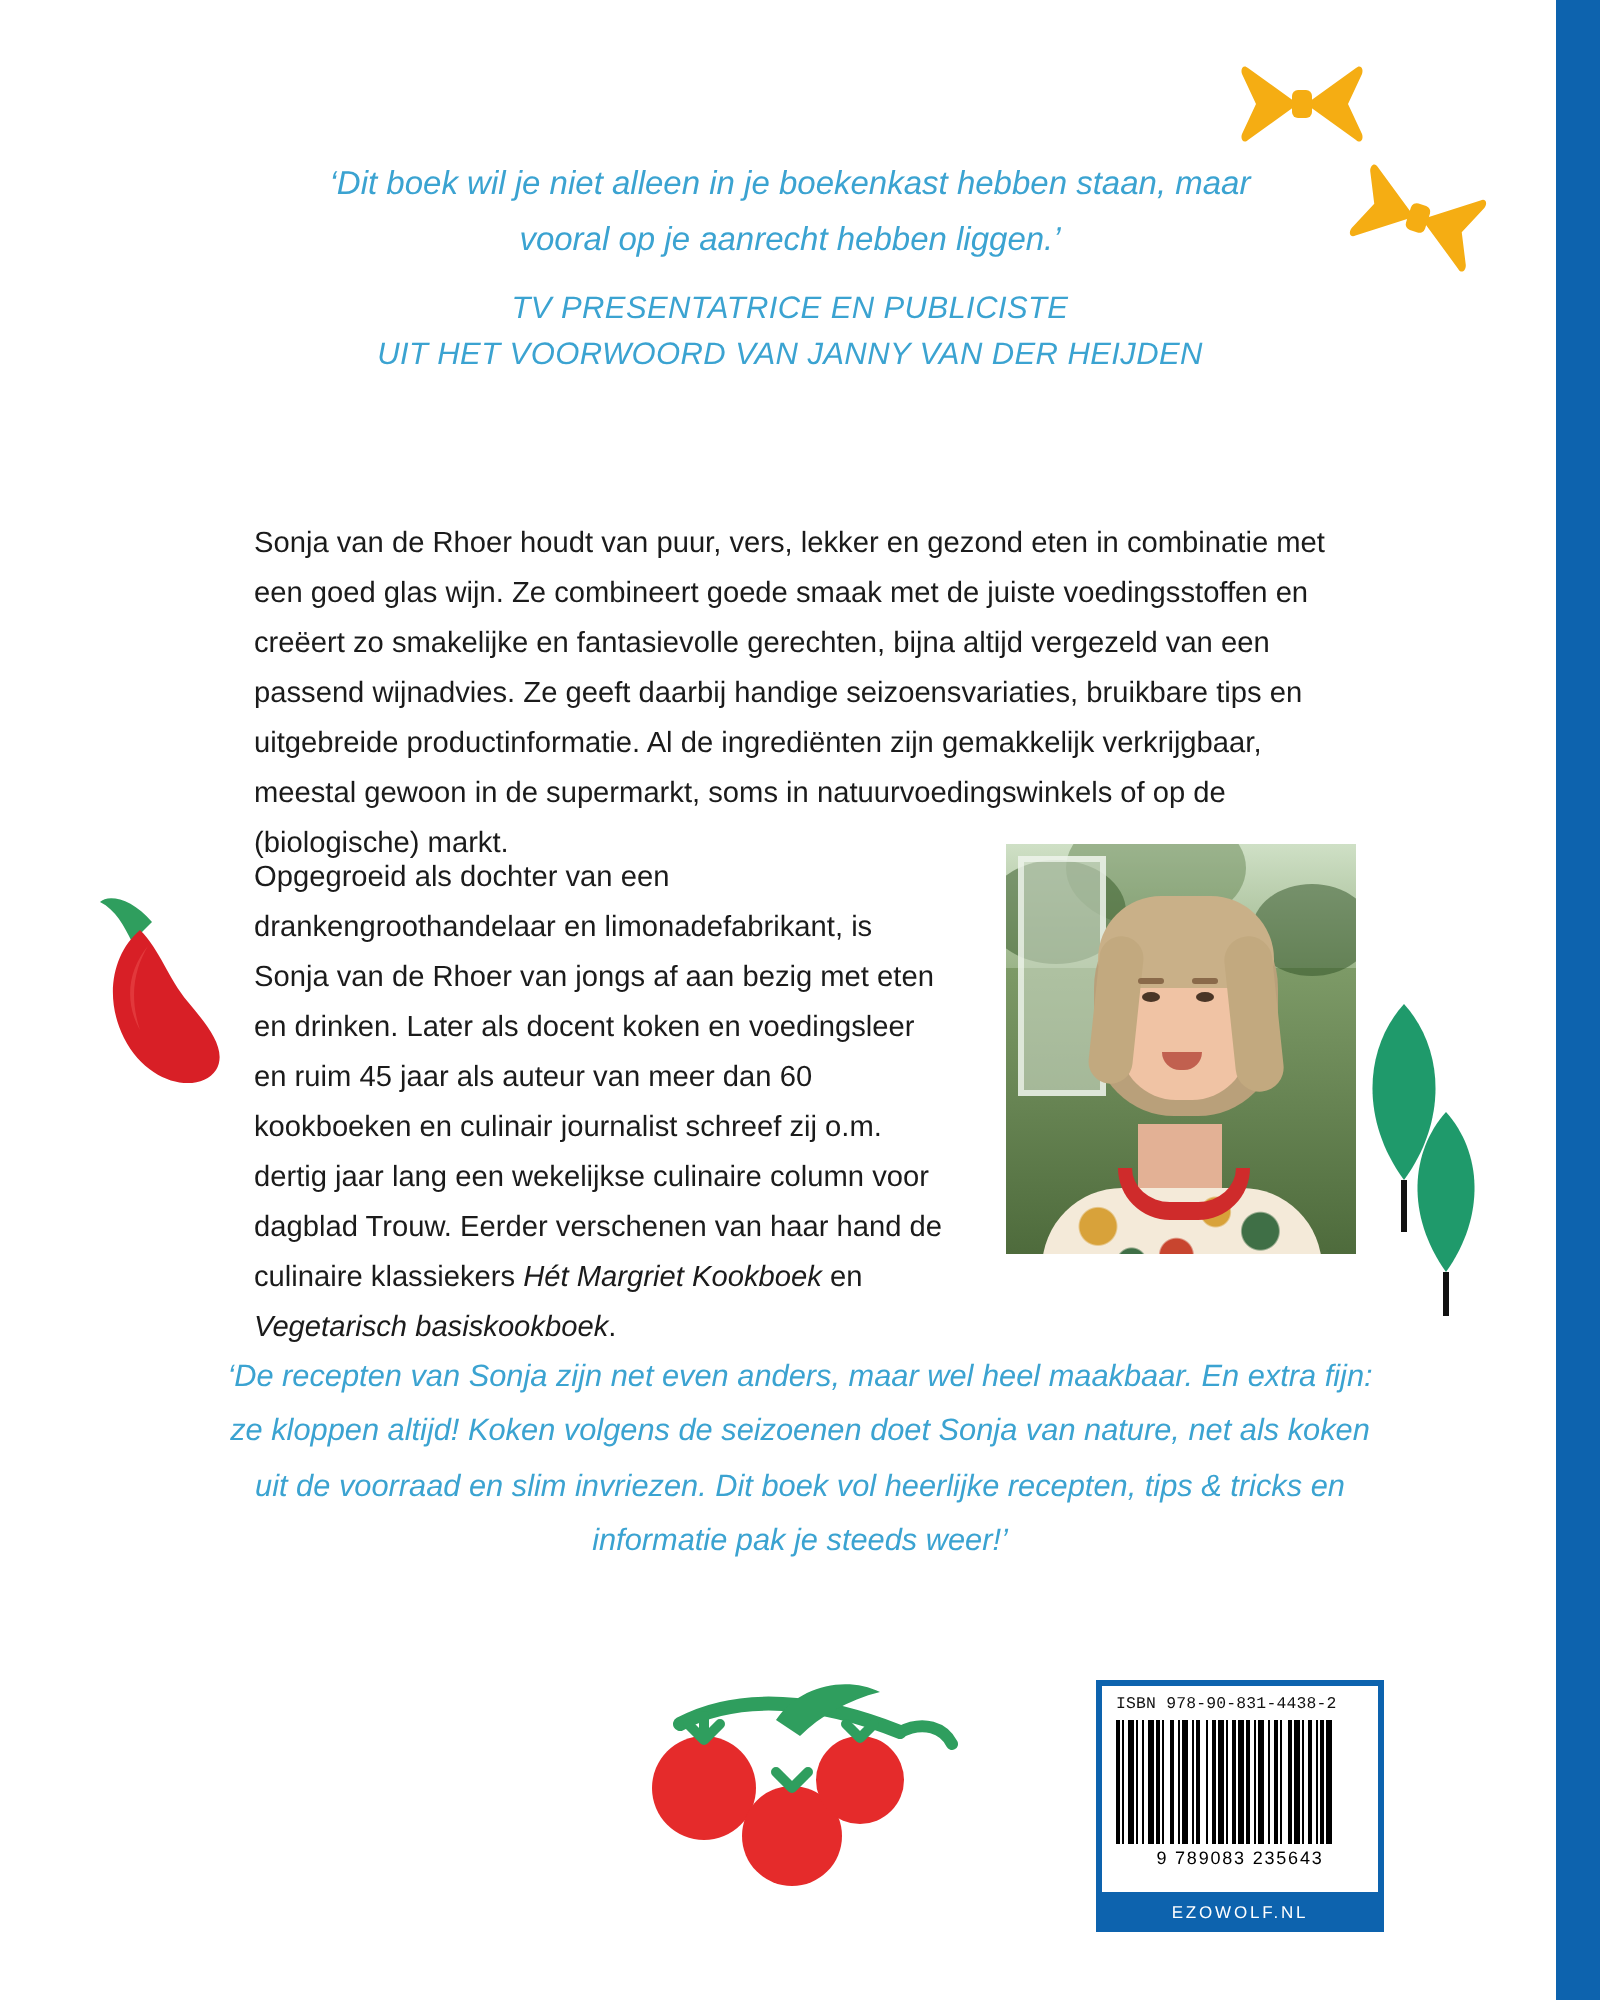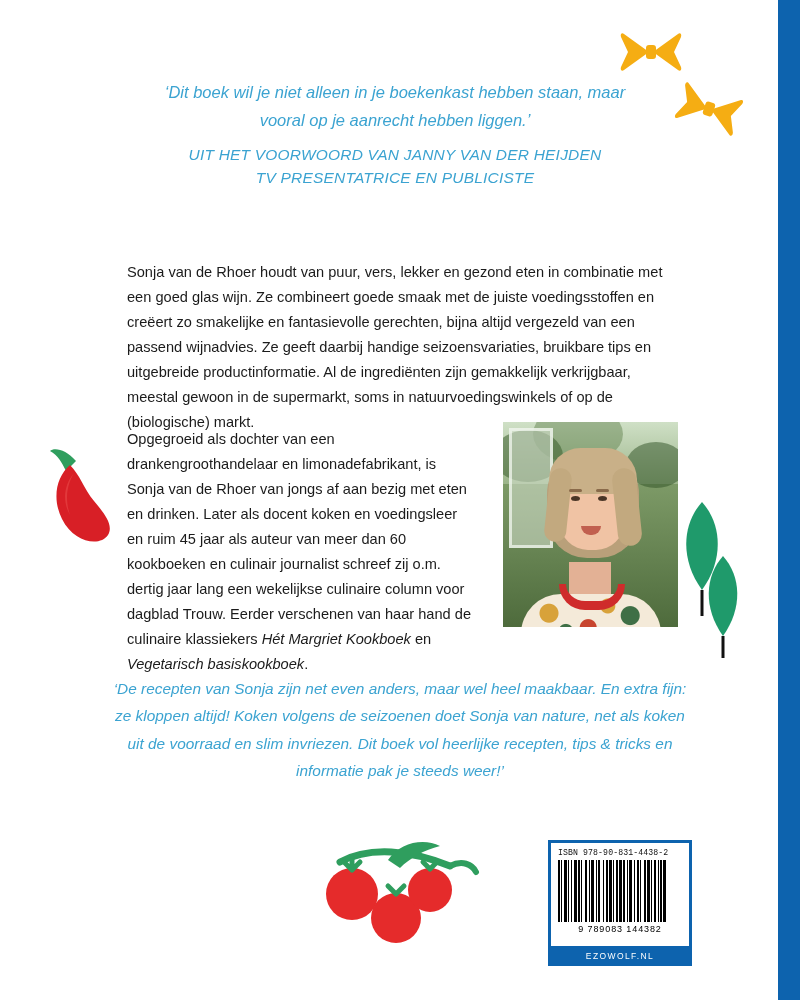--- a/index.html
+++ b/index.html
@@ -293,22 +293,22 @@
     <circle cx="52" cy="62" r="26" fill="#e52b2b"></circle>
     <circle cx="96" cy="86" r="25" fill="#e52b2b"></circle>
     <circle cx="130" cy="58" r="22" fill="#e52b2b"></circle>
     <path d="M52 38 l-8 -8 m8 8 l8 -8 m-8 8 l0 -12" stroke="#2f9e5e" stroke-width="5" stroke-linecap="round" fill="none"></path>
     <path d="M96 62 l-8 -8 m8 8 l8 -8" stroke="#2f9e5e" stroke-width="5" stroke-linecap="round" fill="none"></path>
     <path d="M130 37 l-7 -7 m7 7 l7 -7" stroke="#2f9e5e" stroke-width="5" stroke-linecap="round" fill="none"></path>
   </svg>
 
   <div class="top-quote">‘Dit boek wil je niet alleen in je boekenkast hebben staan, maar vooral op je aanrecht hebben liggen.’</div>
   <div class="top-attrib">
+    <div>TV PRESENTATRICE EN PUBLICISTE</div>
     <div>UIT HET VOORWOORD VAN JANNY VAN DER HEIJDEN</div>
-    <div>TV PRESENTATRICE EN PUBLICISTE</div>
   </div>
 
   <p class="body-1">Sonja van de Rhoer houdt van puur, vers, lekker en gezond eten in combinatie met een goed glas wijn. Ze combineert goede smaak met de juiste voedingsstoffen en creëert zo smakelijke en fantasievolle gerechten, bijna altijd vergezeld van een passend wijnadvies. Ze geeft daarbij handige seizoensvariaties, bruikbare tips en uitgebreide productinformatie. Al de ingrediënten zijn gemakkelijk verkrijgbaar, meestal gewoon in de supermarkt, soms in natuurvoedingswinkels of op de (biologische) markt.</p>
 
   <p class="body-2"><span>Opgegroeid als dochter van een drankengroothandelaar en limonadefabrikant, is Sonja van de Rhoer van jongs af aan bezig met eten en drinken. Later als docent koken en voedingsleer en ruim 45 jaar als auteur van meer dan 60 kookboeken en culinair journalist schreef zij o.m. dertig jaar lang een wekelijkse culinaire column voor dagblad Trouw. Eerder verschenen van haar hand de culinaire klassiekers </span><em>Hét Margriet Kookboek</em><span> en </span><em>Vegetarisch basiskookboek</em><span>.</span></p>
 
   <div class="portrait">
     <div class="bg-sky"></div>
     <div class="bg-foliage"></div>
     <div class="leafblob lb3"></div>
@@ -392,17 +392,17 @@
         <i style="width:1px"></i>
         <i style="width:2px;background:#fff"></i>
       <i style="width:2px"></i>
         <i style="width:2px;background:#fff"></i>
         <i style="width:1px"></i>
         <i style="width:1px;background:#fff"></i>
       <i style="width:2px"></i>
         <i style="width:1px;background:#fff"></i>
         <i style="width:3px"></i>
     </div>
-    <div class="ean-digits">9  789083  144382</div>
+    <div class="ean-digits">9  789083  235643</div>
     <div class="pub-bar">EZOWOLF.NL</div>
   </div>
 
 </div>
 
 </body></html>

